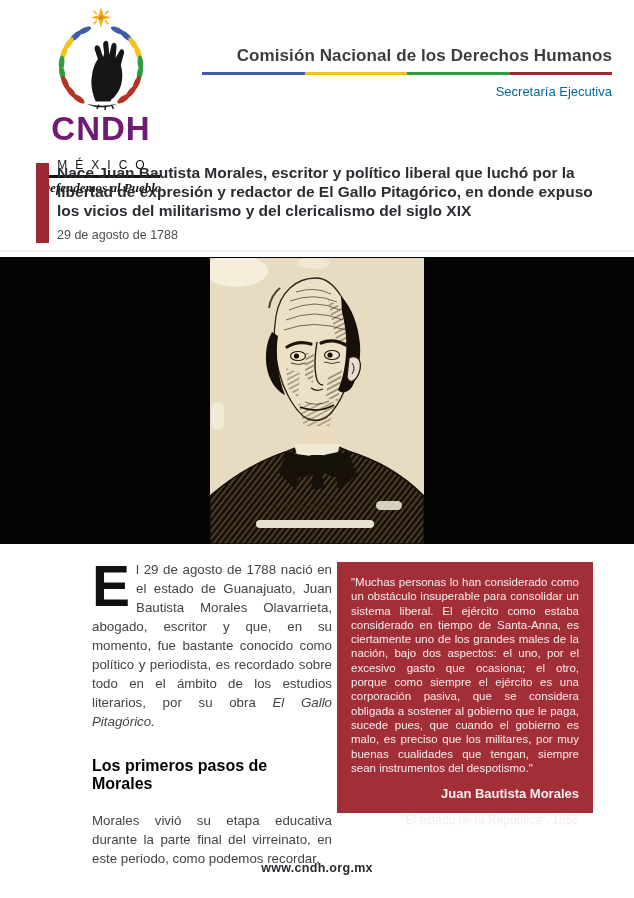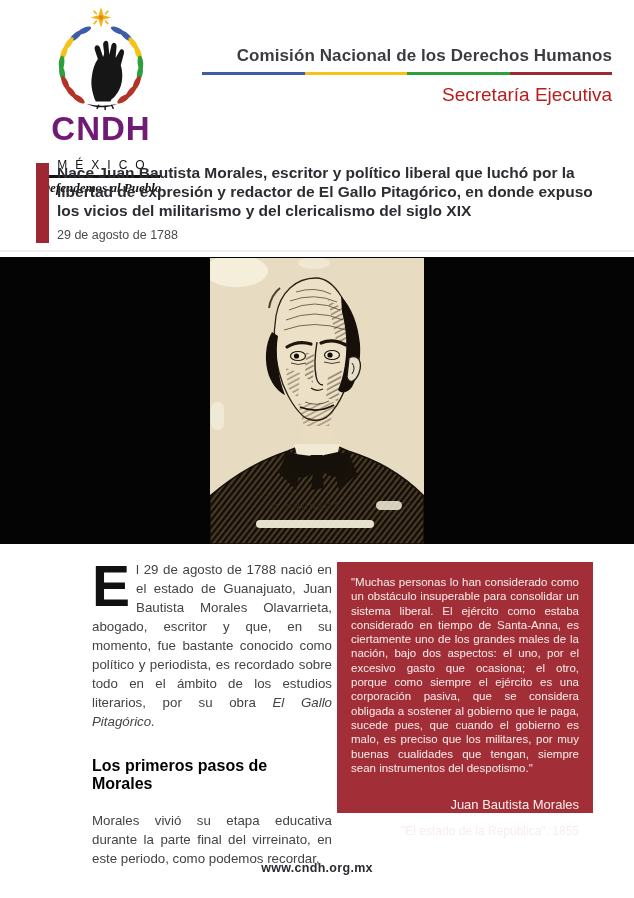--- a/index.html
+++ b/index.html
@@ -17,21 +17,21 @@
   .logo-motto{font-family:"Liberation Serif","DejaVu Serif",serif;font-style:italic;font-weight:bold;
     font-size:13px;color:#141414;white-space:nowrap;}
   .header-right{position:absolute;right:22px;top:46px;width:410px;text-align:right;}
   .org-name{font-size:17px;font-weight:bold;color:#3c3b41;letter-spacing:.1px;}
   .color-strip{display:flex;height:3px;margin-top:6px;}
   .color-strip span{flex:1;}
   .c-blue{background:var(--line-blue,#3e5ca7);}
   .c-yellow{background:var(--line-yellow,#f3c21b);}
   .c-green{background:var(--line-green,#2f9e3d);}
   .c-red{background:var(--line-red,#9d2a33);}
-  .department{font-size:19px;color:#b91c1c;margin-top:9px;}
+  .department{font-size:13px;color:#0369a1;margin-top:9px;}
   
   .title-block{position:absolute;left:36px;top:163px;width:560px;display:flex;}
   .title-bar{width:13px;background:var(--accent-red,#9d2733);flex:0 0 13px;}
   .title-texts{padding-left:8px;}
   .doc-title{font-size:15.5px;font-weight:bold;color:#2d2c32;line-height:19px;width:545px;}
   .doc-date{font-size:12.5px;color:#4b4b4b;margin-top:8px;line-height:15px;}
   .pre-band-line{position:absolute;left:0;right:0;top:250px;height:2px;background:#efefef;}
   
   .photo-band{position:absolute;left:0;top:257px;width:634px;height:287px;background:#040404;
     display:flex;justify-content:center;align-items:center;}
@@ -40,21 +40,21 @@
   .para{font-size:13.3px;line-height:19px;text-align:justify;}
   .dropcap{float:left;font-size:57px;line-height:44px;font-weight:bold;color:#111111;
     margin:4px 8px 0 0;letter-spacing:-2px;}
   .para .cite{font-style:italic;}
   .subheading{font-size:16px;font-weight:bold;color:#000000;margin-top:26px;}
   .para2{margin-top:18px;}
   
   .quote-box{position:absolute;left:337px;top:562px;width:256px;height:251px;
     background:var(--quote-bg,#a22f37);box-sizing:border-box;padding:13px 14px;color:#f7edec;}
   .quote-text{font-size:11.5px;line-height:14.3px;text-align:justify;font-weight:500;}
-  .quote-author{font-size:13px;font-weight:normal;text-align:right;margin-top:22px;}
+  .quote-author{font-size:13px;font-weight:bold;text-align:right;margin-top:11px;}
   .quote-source{font-size:12px;text-align:right;margin-top:12px;}
   
   .footer{position:absolute;left:0;right:0;top:858px;text-align:center;}
   .website{font-size:12.5px;font-weight:bold;color:#2b2a30;letter-spacing:.3px;}
 </style>
 </head>
 <body>
 
 <div class="page">
 

